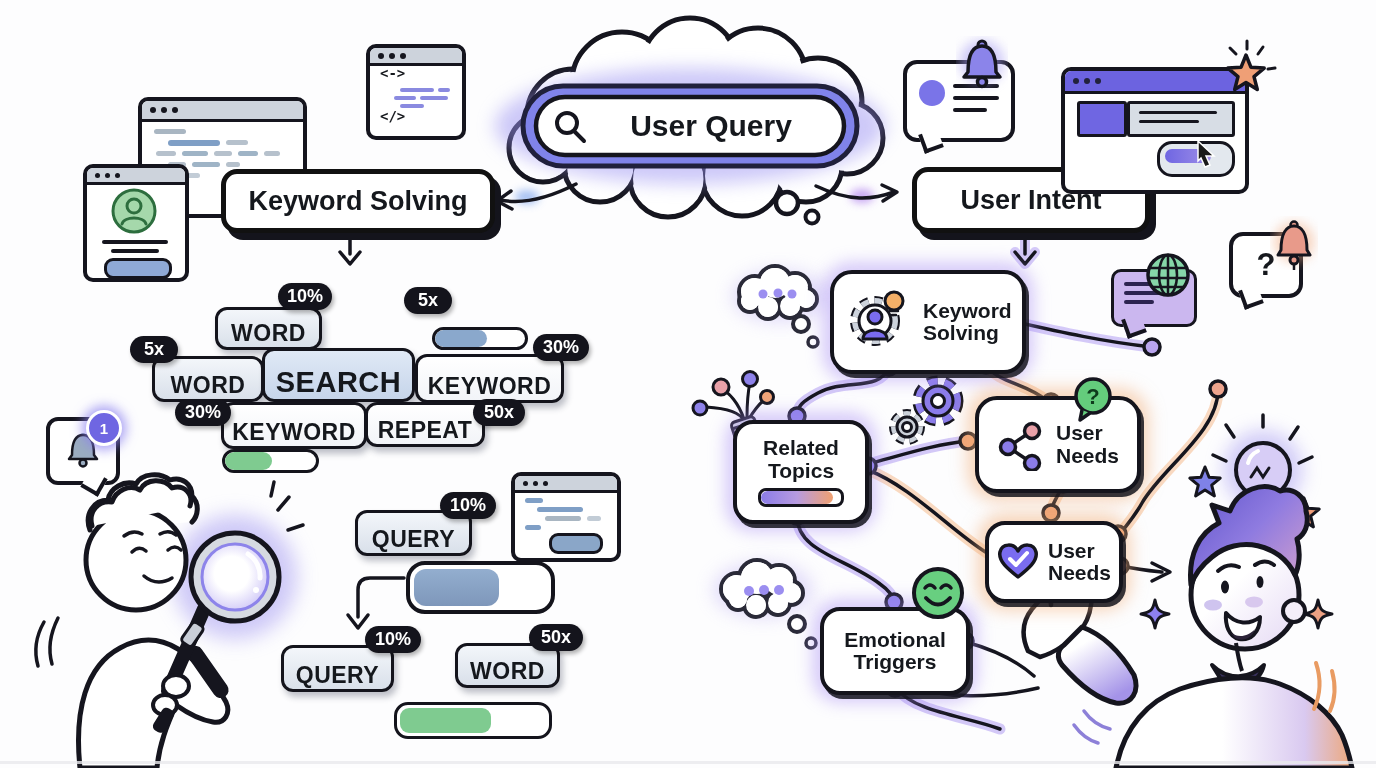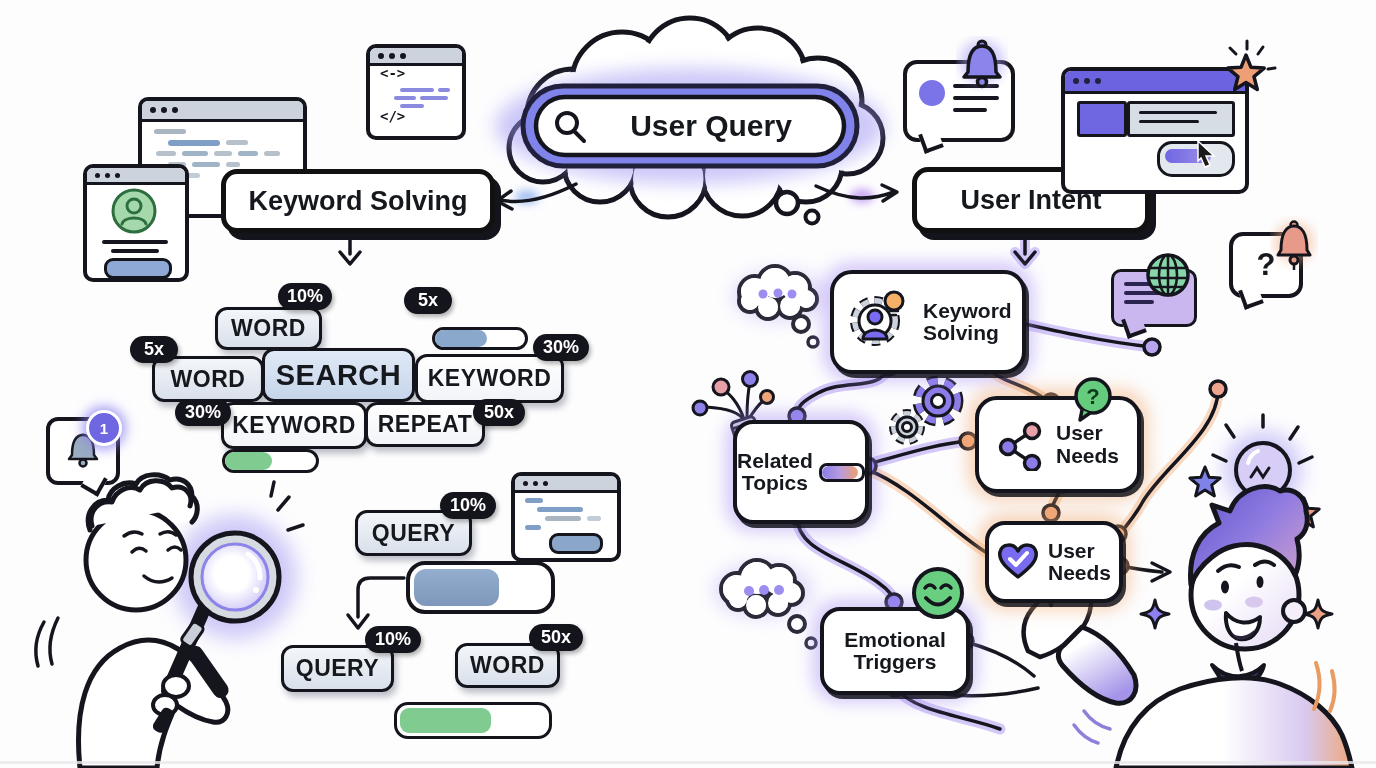--- a/index.html
+++ b/index.html
@@ -9,21 +9,21 @@
   svg{display:block;}
   
   .win{position:absolute;background:#fff;border:4px solid #15151e;border-radius:10px;overflow:hidden;}
   .tbar{position:relative;background:#cdd3dc;border-bottom:3px solid #15151e;display:flex;align-items:center;gap:5px;padding:0 0 0 8px;}
   .tbar.purple{background:#6c63e0;}
   .tdot{width:6px;height:6px;border-radius:50%;background:#15151e;flex:0 0 auto;}
   .cl{position:absolute;border-radius:3px;}
   
   .biglabel{position:absolute;background:#fff;border:5px solid #111;border-radius:16px;display:flex;align-items:center;justify-content:center;font-weight:800;font-size:27px;box-shadow:6px 7px 0 #14141c;}
   
-  .tag{position:absolute;border:3.5px solid #14141c;border-radius:12px;display:flex;align-items:center;justify-content:center;font-weight:800;font-size:23px;letter-spacing:.5px;background:linear-gradient(180deg,#f3f6fa,#d9e0ea);box-shadow:3px 5px 6px rgba(30,35,60,.28);}
+  .tag{position:absolute;border:3.5px solid #14141c;border-radius:12px;display:flex;align-items:flex-end;justify-content:center;font-weight:800;font-size:23px;letter-spacing:.5px;background:linear-gradient(180deg,#f3f6fa,#d9e0ea);box-shadow:3px 5px 6px rgba(30,35,60,.28);}
   .tag.white{background:linear-gradient(180deg,#ffffff,#f2f4f8);}
   .tag.search{background:linear-gradient(180deg,#e0e9f6,#c6d5ea);font-size:29px;}
   .badge{position:absolute;background:#14141c;color:#fff;font-weight:800;font-size:18px;border-radius:16px;display:flex;align-items:center;justify-content:center;box-shadow:2px 3px 4px rgba(0,0,0,.3);z-index:5;}
   
   .pbar{position:absolute;background:#fff;border:3px solid #14141c;border-radius:12px;overflow:hidden;}
   .pbar.pad{padding:4px;}
   .pfill{height:100%;border-radius:9px;}
   
   .node{position:absolute;background:#fff;border:4.5px solid #14141c;display:flex;align-items:center;justify-content:center;gap:8px;font-weight:800;line-height:1.05;text-align:center;}
   .glow-p{box-shadow:3px 4px 0 rgba(20,20,28,.85),0 0 16px 8px rgba(168,142,245,.45);}
@@ -630,21 +630,21 @@
     <circle cx="28" cy="34" r="16" fill="#fff" stroke="#15151e" stroke-width="3"></circle>
     <circle cx="47" cy="14" r="9" fill="#f5b068" stroke="#15151e" stroke-width="3"></circle>
     <path d="M43,24 h8 M45,28 h4" stroke="#15151e" stroke-width="2.5" stroke-linecap="round"></path>
     <circle cx="28" cy="30" r="7" fill="#7a6cf0" stroke="#15151e" stroke-width="3"></circle>
     <path d="M16,52 C16,40 40,40 40,52 Z" fill="#7a6cf0" stroke="#15151e" stroke-width="3" stroke-linejoin="round"></path>
   </svg>
   <span style="width:86px;text-align:left">Keyword Solving</span>
 </div>
 
 
-<div class="node glow-p" style="left:733px;top:420px;width:128px;height:96px;border-radius:20px;font-size:21px;flex-direction:row;gap:6px">
+<div class="node glow-p" style="left:733px;top:420px;width:128px;height:96px;border-radius:20px;font-size:21px;flex-direction:column;gap:6px">
   <span style="width:92px">Related Topics</span>
   <div class="pbar" style="position:relative;width:80px;height:13px;border-width:3px;border-radius:8px">
     <div class="pfill" style="background: linear-gradient(90deg, rgb(139, 124, 232), rgb(183, 155, 224), rgb(240, 160, 112)); width: 90%;"></div>
   </div>
 </div>
 
 <div class="node glow-o" style="left:975px;top:396px;width:158px;height:89px;border-radius:22px;font-size:21px">
   <svg width="52" height="52" viewBox="0 0 52 52" style="flex:0 0 auto">
     <path d="M12,28 L36,12 M12,28 L36,44" fill="none" stroke="#15151e" stroke-width="3.5"></path>
     <circle cx="12" cy="28" r="7.5" fill="#8b7ce8" stroke="#15151e" stroke-width="3.5"></circle>

